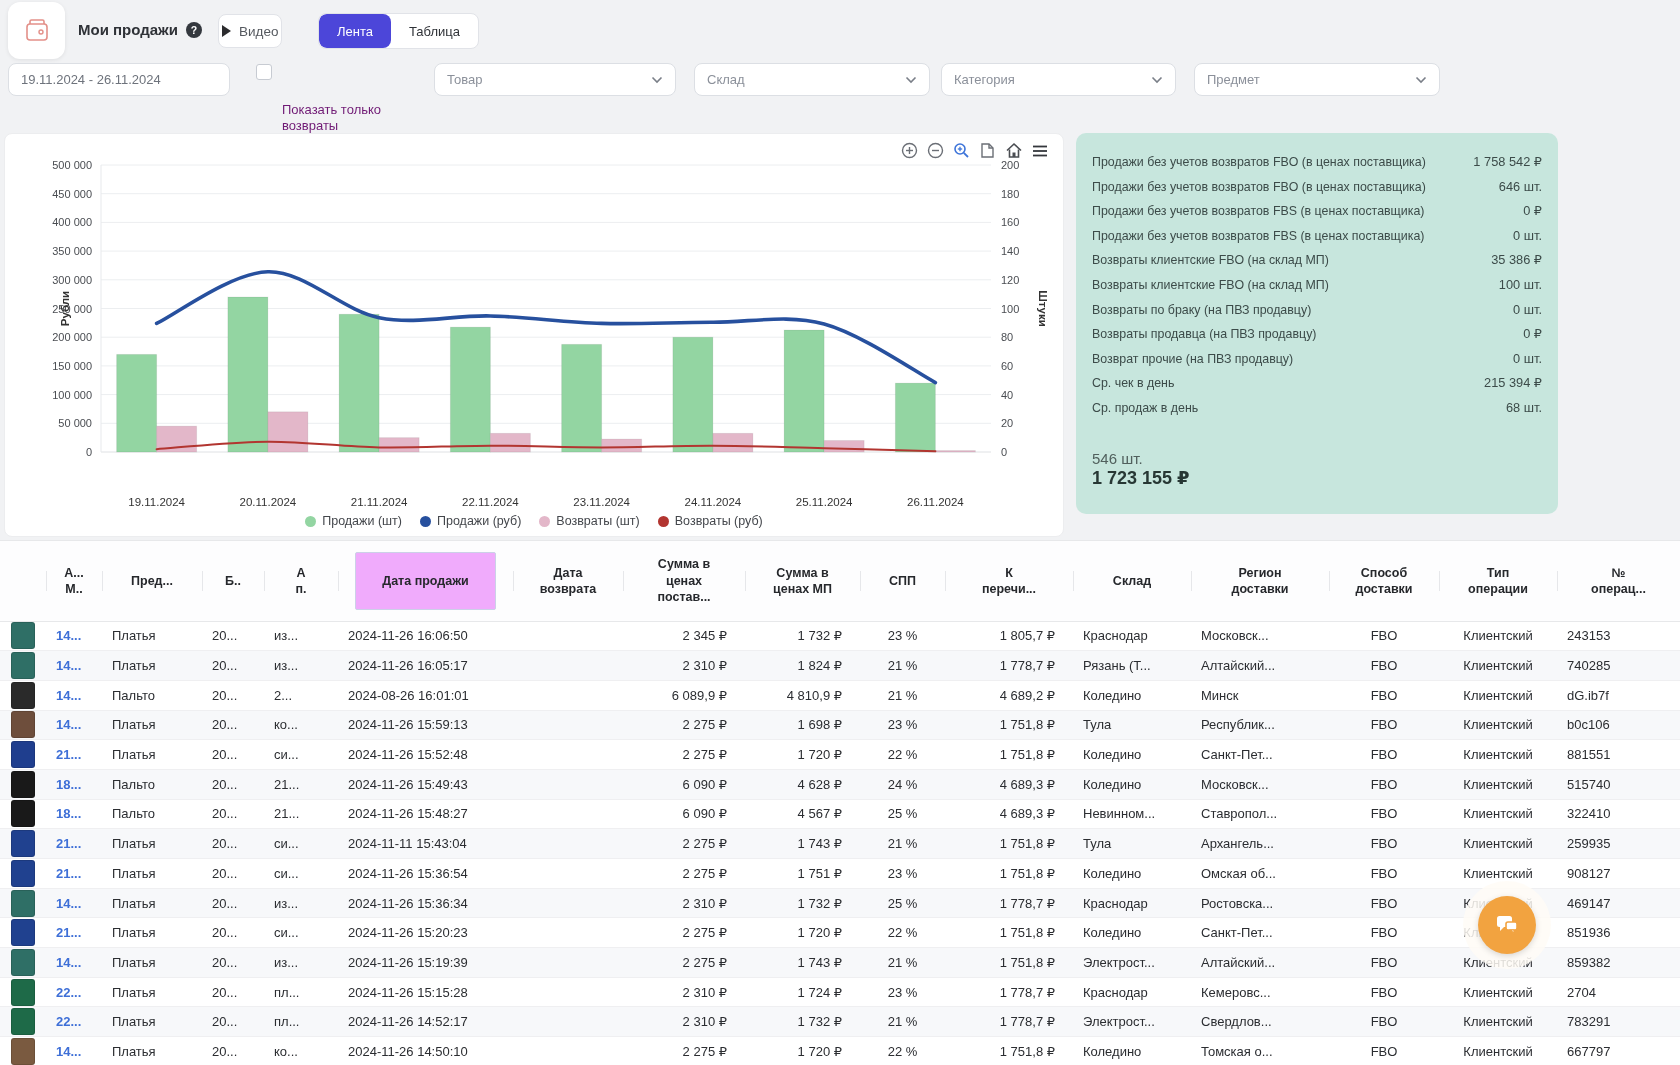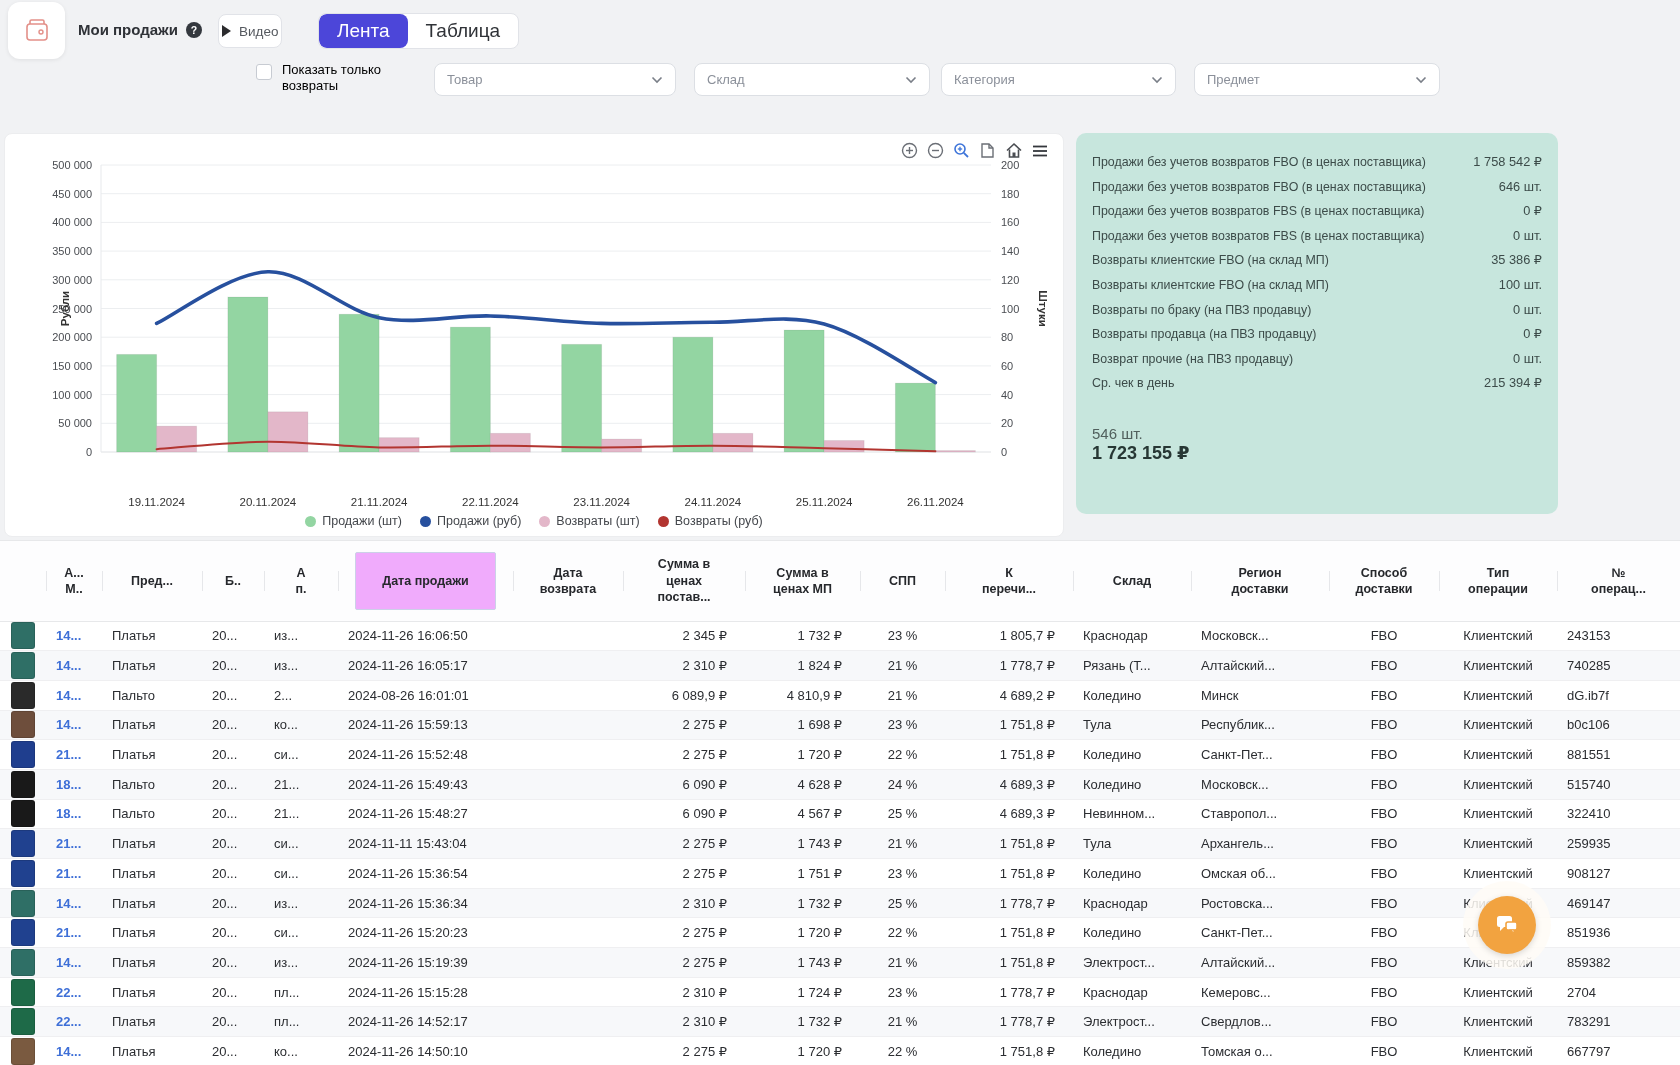--- a/index.html
+++ b/index.html
@@ -13,31 +13,31 @@
   .title-wrap { position:absolute; left:78px; top:21px; display:flex; align-items:center; gap:8px; }
   .page-title { font-size:15px; font-weight:600; color:#2f3237; }
   .help-badge { width:16px; height:16px; border-radius:50%; background:#34383e; color:#fff; font-size:10.5px; font-weight:700;
                 display:flex; align-items:center; justify-content:center; cursor:pointer; }
   .video-btn { position:absolute; left:218px; top:14px; height:34px; padding:0 3px; background:#fff; border:1px solid #e1e3e8;
                border-radius:8px; display:flex; align-items:center; gap:8px; font-size:13.5px; color:#55595f; cursor:pointer;
                font-family:inherit; }
   .play-tri { width:0; height:0; border-left:9px solid #2c2c2e; border-top:6px solid transparent; border-bottom:6px solid transparent; }
   .segmented { position:absolute; left:318px; top:13px; height:36px; background:#fff; border:1px solid #e1e3e8; border-radius:8px;
                display:flex; overflow:hidden; }
-  .seg { height:100%; padding:0 18px; border:none; background:transparent; font-size:19px; color:#2f3237; cursor:pointer;
+  .seg { height:100%; padding:0 18px; border:none; background:transparent; font-size:13px; color:#2f3237; cursor:pointer;
          font-family:inherit; }
   .seg.active { background:#4c46d9; color:#fff; border-radius:8px; font-weight:500; }
 
   
   .filterbar { position:absolute; left:0; top:60px; width:100%; height:42px; }
   .date-input { position:absolute; left:8px; top:3px; width:222px; height:33px; background:#fff; border:1px solid #dcdfe4;
                 border-radius:8px; display:flex; align-items:center; padding:0 12px; font-size:13px; color:#6e737c; cursor:text; }
   .chk-wrap { position:absolute; left:256px; top:2px; display:flex; gap:10px; cursor:pointer; }
   .chk { width:16px; height:16px; margin-top:2px; background:#fff; border:1.5px solid #c7cbd2; border-radius:3px; flex:0 0 auto; }
-  .chk-label { font-size:13px; line-height:1.25; color:#000000; width:125px; }
+  .chk-label { font-size:13px; line-height:1.25; color:#701a75; width:125px;margin-top:40px; }
   .dropdown { position:absolute; top:3px; height:33px; background:#fff; border:1px solid #dcdfe4; border-radius:8px;
               display:flex; align-items:center; justify-content:space-between; padding:0 12px; font-size:13px; color:#8b909a;
               cursor:pointer;gap:17px; }
 
   
   .chart-card { position:absolute; left:4px; top:133px; width:1060px; height:404px; background:#fff; border-radius:8px;
                 border:1px solid #ecedef; }
   .modebar { position:absolute; right:14px; top:7px; display:flex; gap:7px; align-items:center; z-index:3; }
   .mb-icon { width:19px; height:19px; display:flex; align-items:center; justify-content:center; cursor:pointer; }
   .legend { position:absolute; left:0; right:0; top:380px; display:flex; justify-content:center; gap:18px; }
@@ -96,20 +96,23 @@
       <span class="play-tri"></span>
       <span>Видео</span>
     </button>
     <div class="segmented">
       <button class="seg active">Лента</button>
       <button class="seg">Таблица</button>
     </div>
   </header>
 
   <div class="filterbar">
+    <div class="date-input">
+      <span>19.11.2024 - 26.11.2024</span>
+    </div>
     <label class="chk-wrap">
       <span class="chk"></span>
       <span class="chk-label">Показать только возвраты</span>
     </label>
     <div id="filter-dropdowns">
         <div class="dropdown" style="left: 434px; width: 242px;">
           <span>Товар</span>
           <svg width="12" height="8" viewBox="0 0 12 8">
             <polyline points="1.5,1.5 6,6 10.5,1.5" fill="none" stroke="#7a7f88" stroke-width="1.6"></polyline>
           </svg>
@@ -298,20 +301,24 @@
           <span class="sv">0 ₽</span>
         </div>
         <div class="stat-row">
           <span class="sl">Возврат прочие (на ПВЗ продавцу)</span>
           <span class="sv">0 шт.</span>
         </div>
         <div class="stat-row">
           <span class="sl">Ср. чек в день</span>
           <span class="sv">215 394 ₽</span>
         </div>
+        <div class="stat-row">
+          <span class="sl">Ср. продаж в день</span>
+          <span class="sv">68 шт.</span>
+        </div>
       </div>
     <div class="stats-total-qty">546 шт.</div>
     <div class="stats-total-rub">1 723 155 ₽</div>
   </aside>
 
   <section class="table-card">
     <table id="sales-table">
       <colgroup id="sales-colgroup">
           <col style="width: 46px;">
           <col style="width: 56px;">

